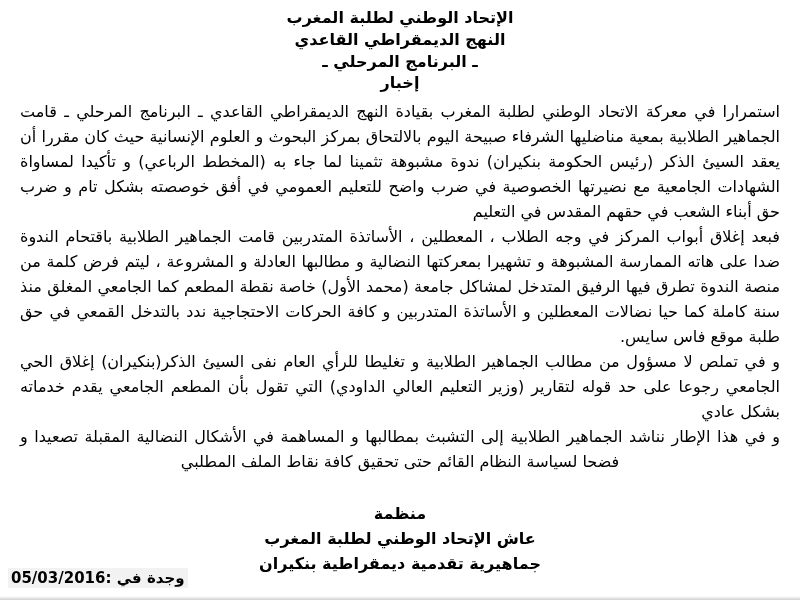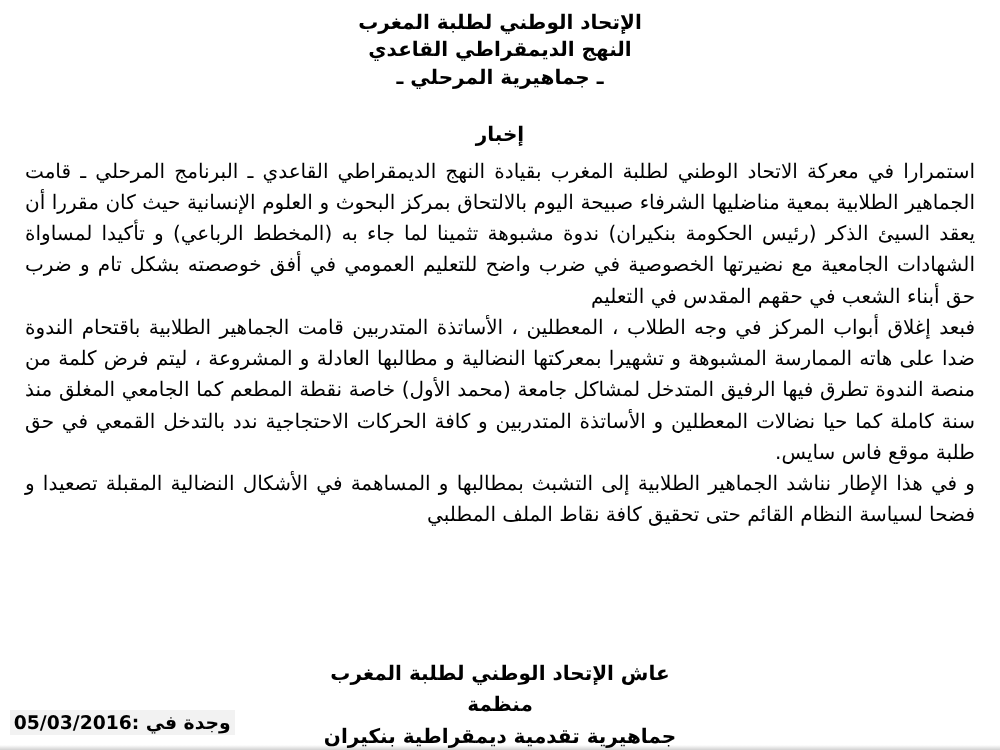--- a/index.html
+++ b/index.html
@@ -26,38 +26,37 @@
     pointer-events: none;
   }
   .doc-header {
     padding-top: 7px;
     text-align: center;
     font-weight: bold;
     font-size: 16px;
     line-height: 22px;
   }
   .doc-title {
-    margin-top: 25px;
     text-align: center;
     font-weight: bold;
     font-size: 16px;
     line-height: 20px;
   }
   .doc-body {
     margin-top: 6px;
     padding: 0 20px;
     height: 402px;
     overflow: hidden;
     font-size: 16px;
     line-height: 25px;
     text-align: justify;
   }
   .doc-body .para { text-align: justify; }
   .doc-body .para-fill { text-align: justify; text-align-last: justify; }
-  .doc-body .para-center { text-align: right; }
+  .doc-body .para-center { text-align: center; }
   .doc-footer {
     text-align: center;
     font-weight: bold;
     font-size: 16px;
     line-height: 25px;
   }
   .dateline {
     position: absolute;
     left: 8px;
     bottom: 12px;
@@ -69,35 +68,36 @@
   }
 </style>
 </head>
 <body>
 
 <div class="page">
 
   <div class="doc-header">
     <div>الإتحاد الوطني لطلبة المغرب</div>
     <div>النهج الديمقراطي القاعدي</div>
-    <div>ـ جماهيرية المرحلي ـ</div>
+    <div>ـ البرنامج المرحلي ـ</div>
   </div>
 
   <div class="doc-title">إخبار</div>
 
   <div class="doc-body">
     <div class="para">استمرارا في معركة الاتحاد الوطني لطلبة المغرب بقيادة النهج الديمقراطي القاعدي ـ البرنامج المرحلي ـ قامت الجماهير الطلابية بمعية مناضليها الشرفاء صبيحة اليوم بالالتحاق بمركز البحوث و العلوم الإنسانية حيث كان مقررا أن يعقد السيئ الذكر (رئيس الحكومة بنكيران) ندوة مشبوهة تثمينا لما جاء به (المخطط الرباعي) و تأكيدا لمساواة الشهادات الجامعية مع نضيرتها الخصوصية في ضرب واضح للتعليم العمومي في أفق خوصصته بشكل تام و ضرب حق أبناء الشعب في حقهم المقدس في التعليم</div>
     <div class="para">فبعد إغلاق أبواب المركز في وجه الطلاب ، المعطلين ، الأساتذة المتدربين قامت الجماهير الطلابية باقتحام الندوة ضدا على هاته الممارسة المشبوهة و تشهيرا بمعركتها النضالية و مطالبها العادلة و المشروعة ، ليتم فرض كلمة من منصة الندوة تطرق فيها الرفيق المتدخل لمشاكل جامعة (محمد الأول)  خاصة نقطة المطعم كما الجامعي المغلق منذ سنة كاملة كما حيا نضالات المعطلين و الأساتذة المتدربين و كافة الحركات الاحتجاجية ندد بالتدخل القمعي في حق طلبة موقع فاس سايس.</div>
+    <div class="para">و في تملص لا مسؤول من مطالب الجماهير الطلابية و تغليطا للرأي العام نفى السيئ الذكر(بنكيران) إغلاق الحي الجامعي رجوعا على حد قوله لتقارير (وزير التعليم العالي الداودي) التي تقول بأن المطعم الجامعي يقدم خدماته بشكل عادي</div>
     <div class="para-fill">و في هذا الإطار نناشد الجماهير الطلابية إلى التشبث بمطالبها و المساهمة في الأشكال النضالية المقبلة تصعيدا و</div>
     <div class="para-center">فضحا لسياسة النظام القائم حتى تحقيق كافة نقاط الملف المطلبي</div>
   </div>
 
   <div class="doc-footer">
+    <div>منظمة</div>
     <div>عاش الإتحاد الوطني لطلبة المغرب</div>
-    <div>منظمة</div>
     <div>جماهيرية تقدمية ديمقراطية بنكيران</div>
   </div>
 
   <div class="dateline">وجدة في :05/03/2016</div>
 
   <div class="scan-edge"></div>
 
 </div>
 
 </body></html>

